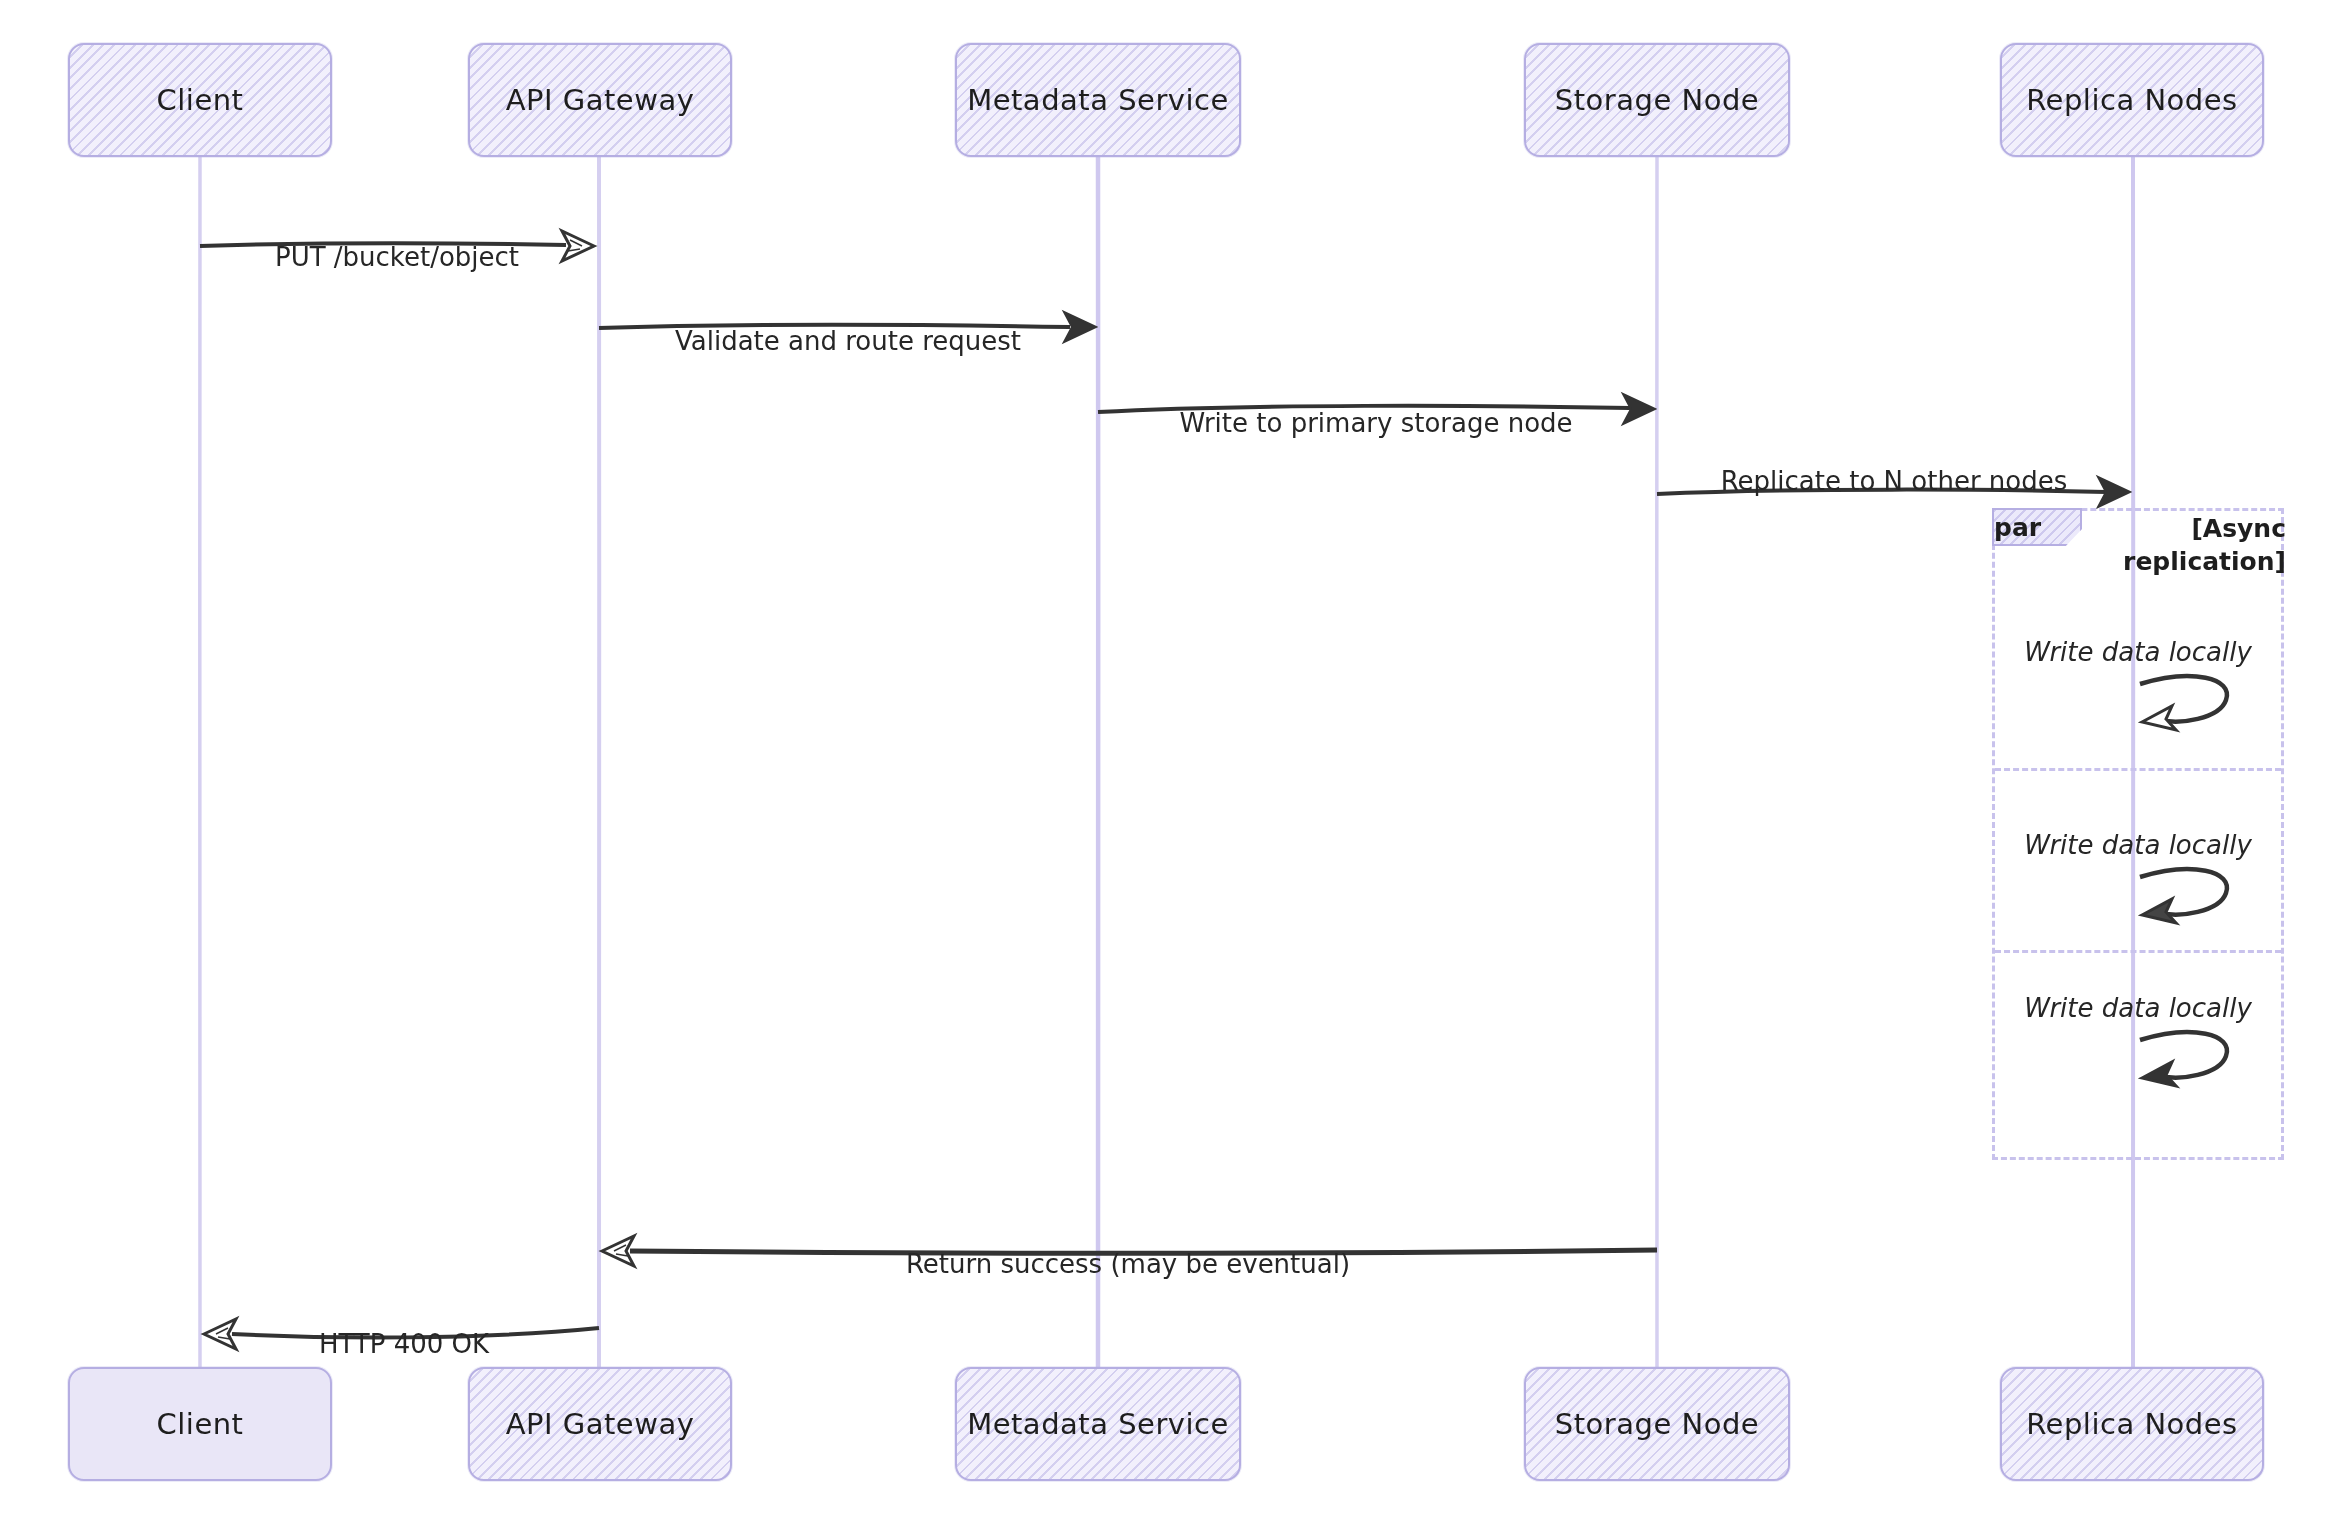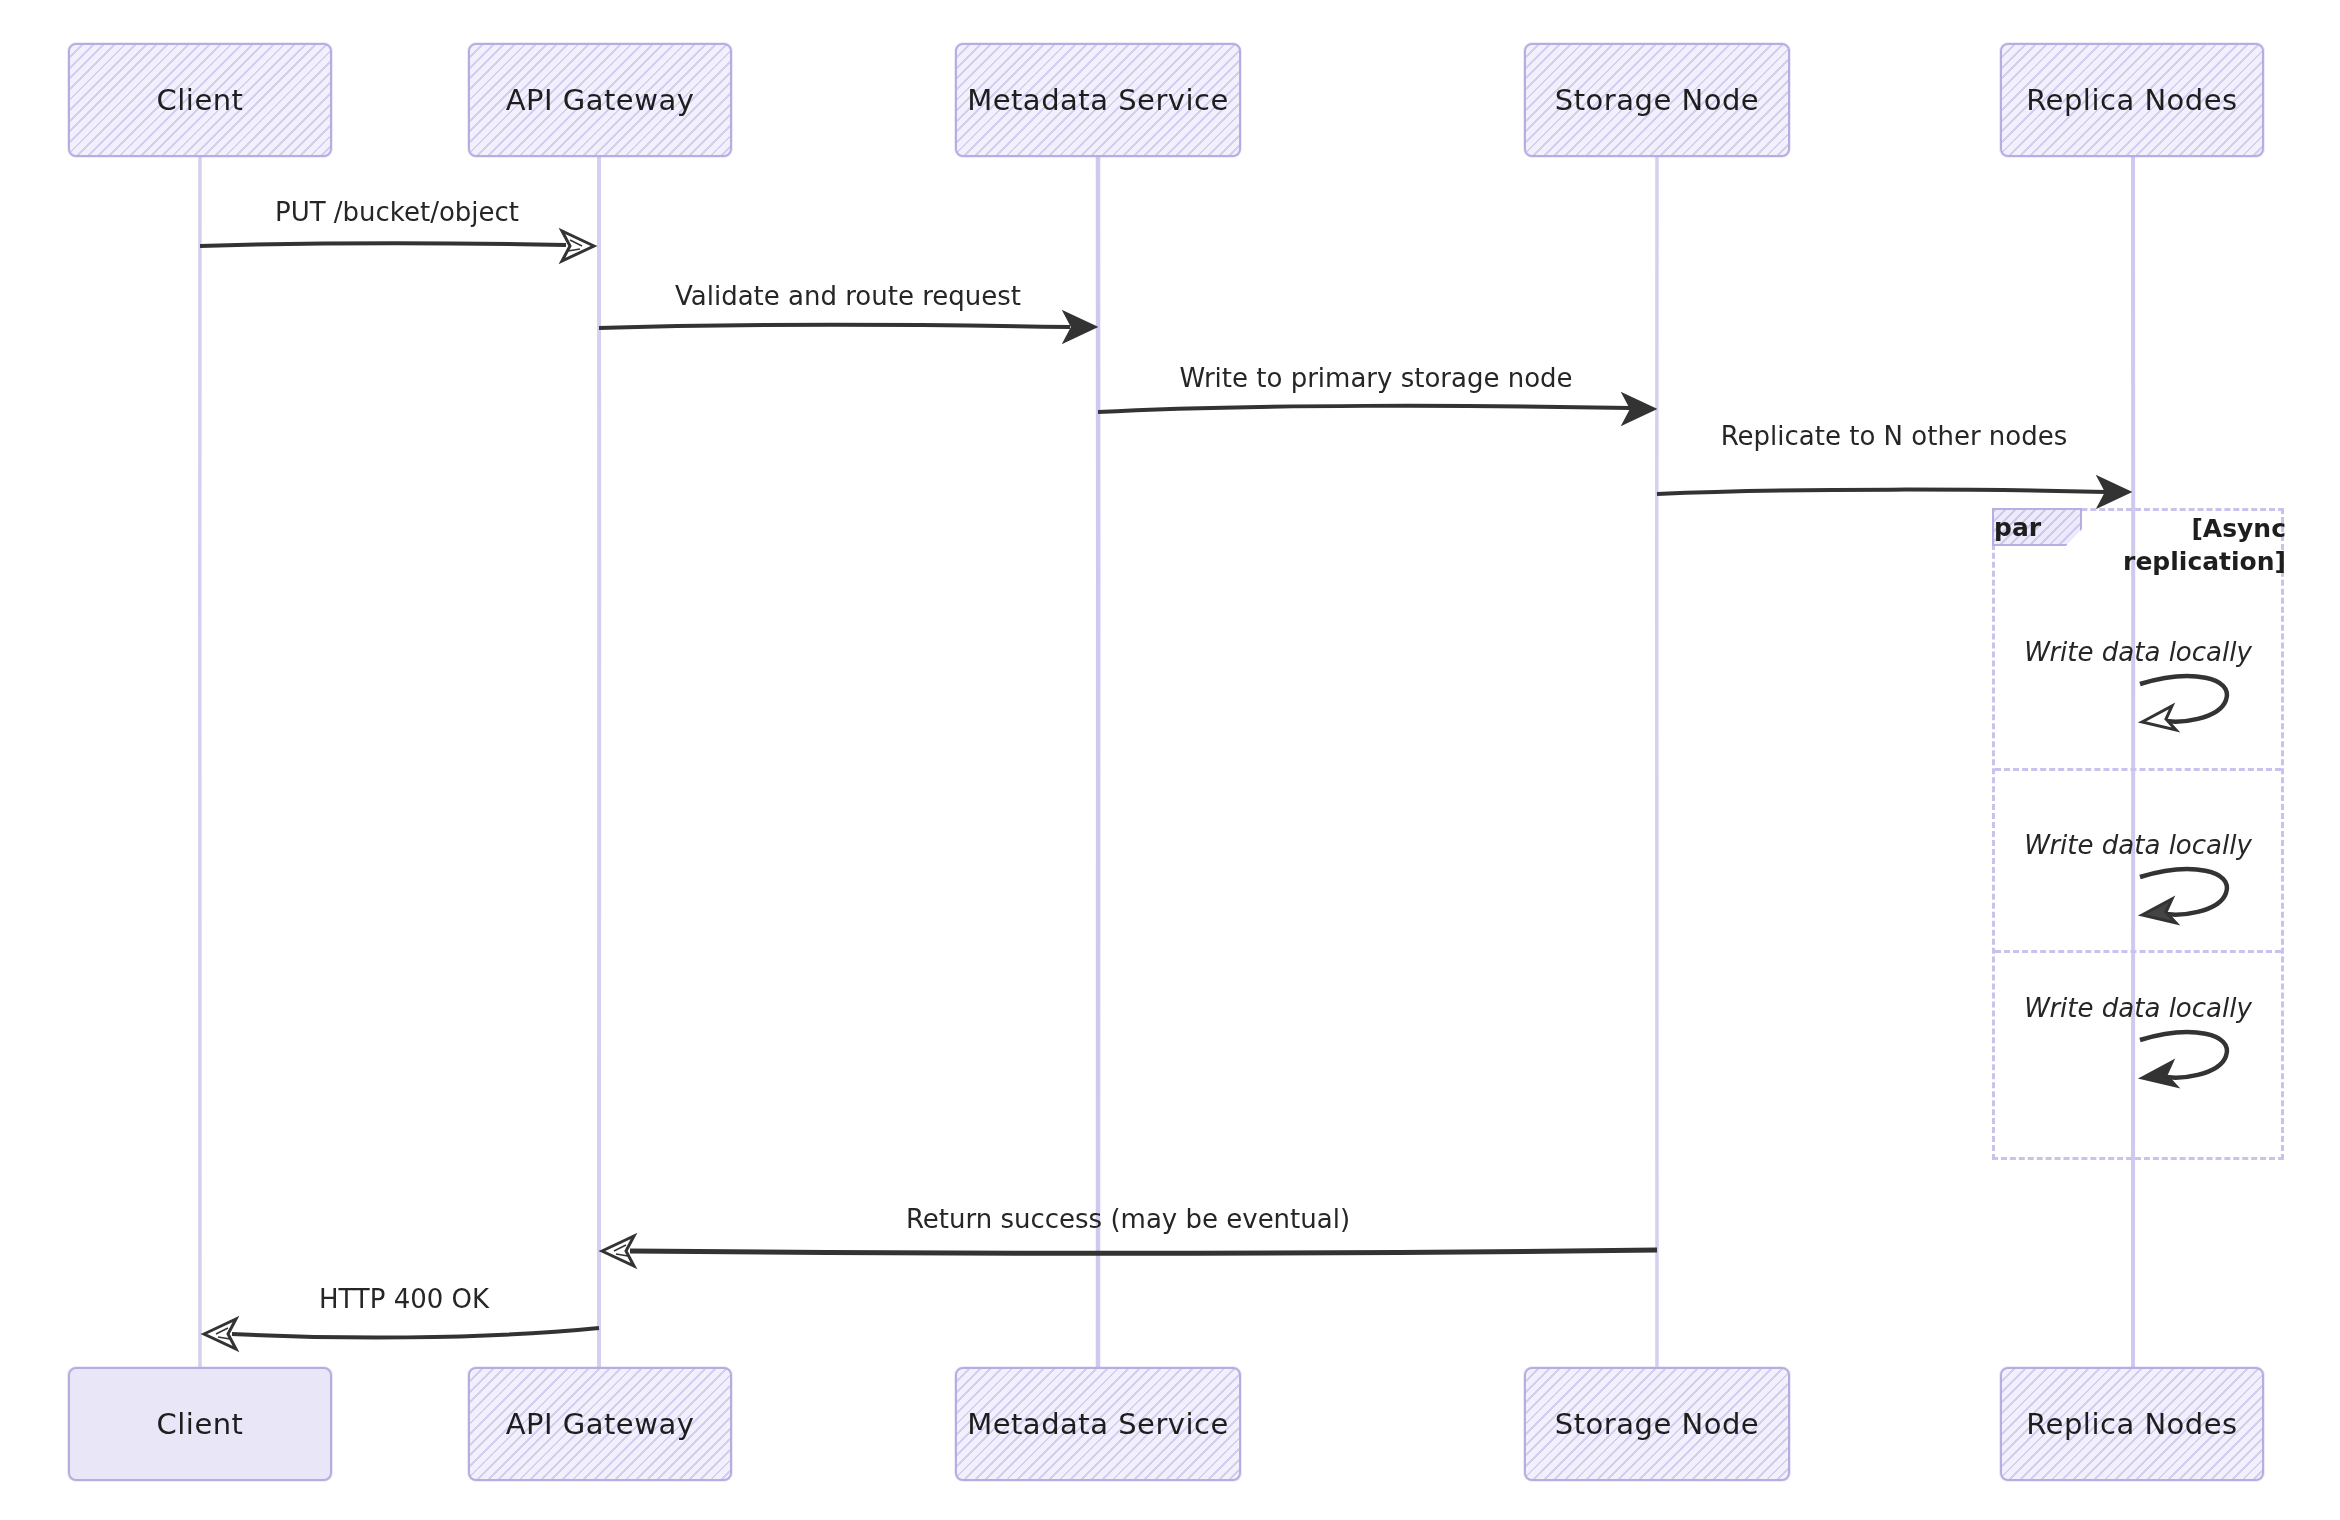--- a/index.html
+++ b/index.html
@@ -16,21 +16,21 @@
     position: absolute;
     left: 0; top: 0;
     width: 2340px; height: 1520px;
   }
   
   .actor {
     position: absolute;
     box-sizing: border-box;
     height: 114px;
     border: 2px solid #b5aee2;
-    border-radius: 8px;
+    border-radius: 16px;
     display: flex;
     align-items: center;
     justify-content: center;
     font-size: 29px;
     letter-spacing: 0.5px;
     color: #1e1e1e;
     box-shadow: 0 0 0 1px rgba(181,174,226,0.25);
   }
   .hatch {
     background:
@@ -40,20 +40,21 @@
       #f2f0fc;
   }
   .solid { background: #e9e6f7; }
   
   .msg-label {
     position: absolute;
     transform: translate(-50%, -50%);
     white-space: nowrap;
     font-size: 26px;
     color: #262626;
+    margin-top: 45px;
   }
   
   .par-frame {
     position: absolute;
     box-sizing: border-box;
     border: 3px dashed #c8c2ec;
     background: transparent;
   }
   .par-label {
     position: absolute;

